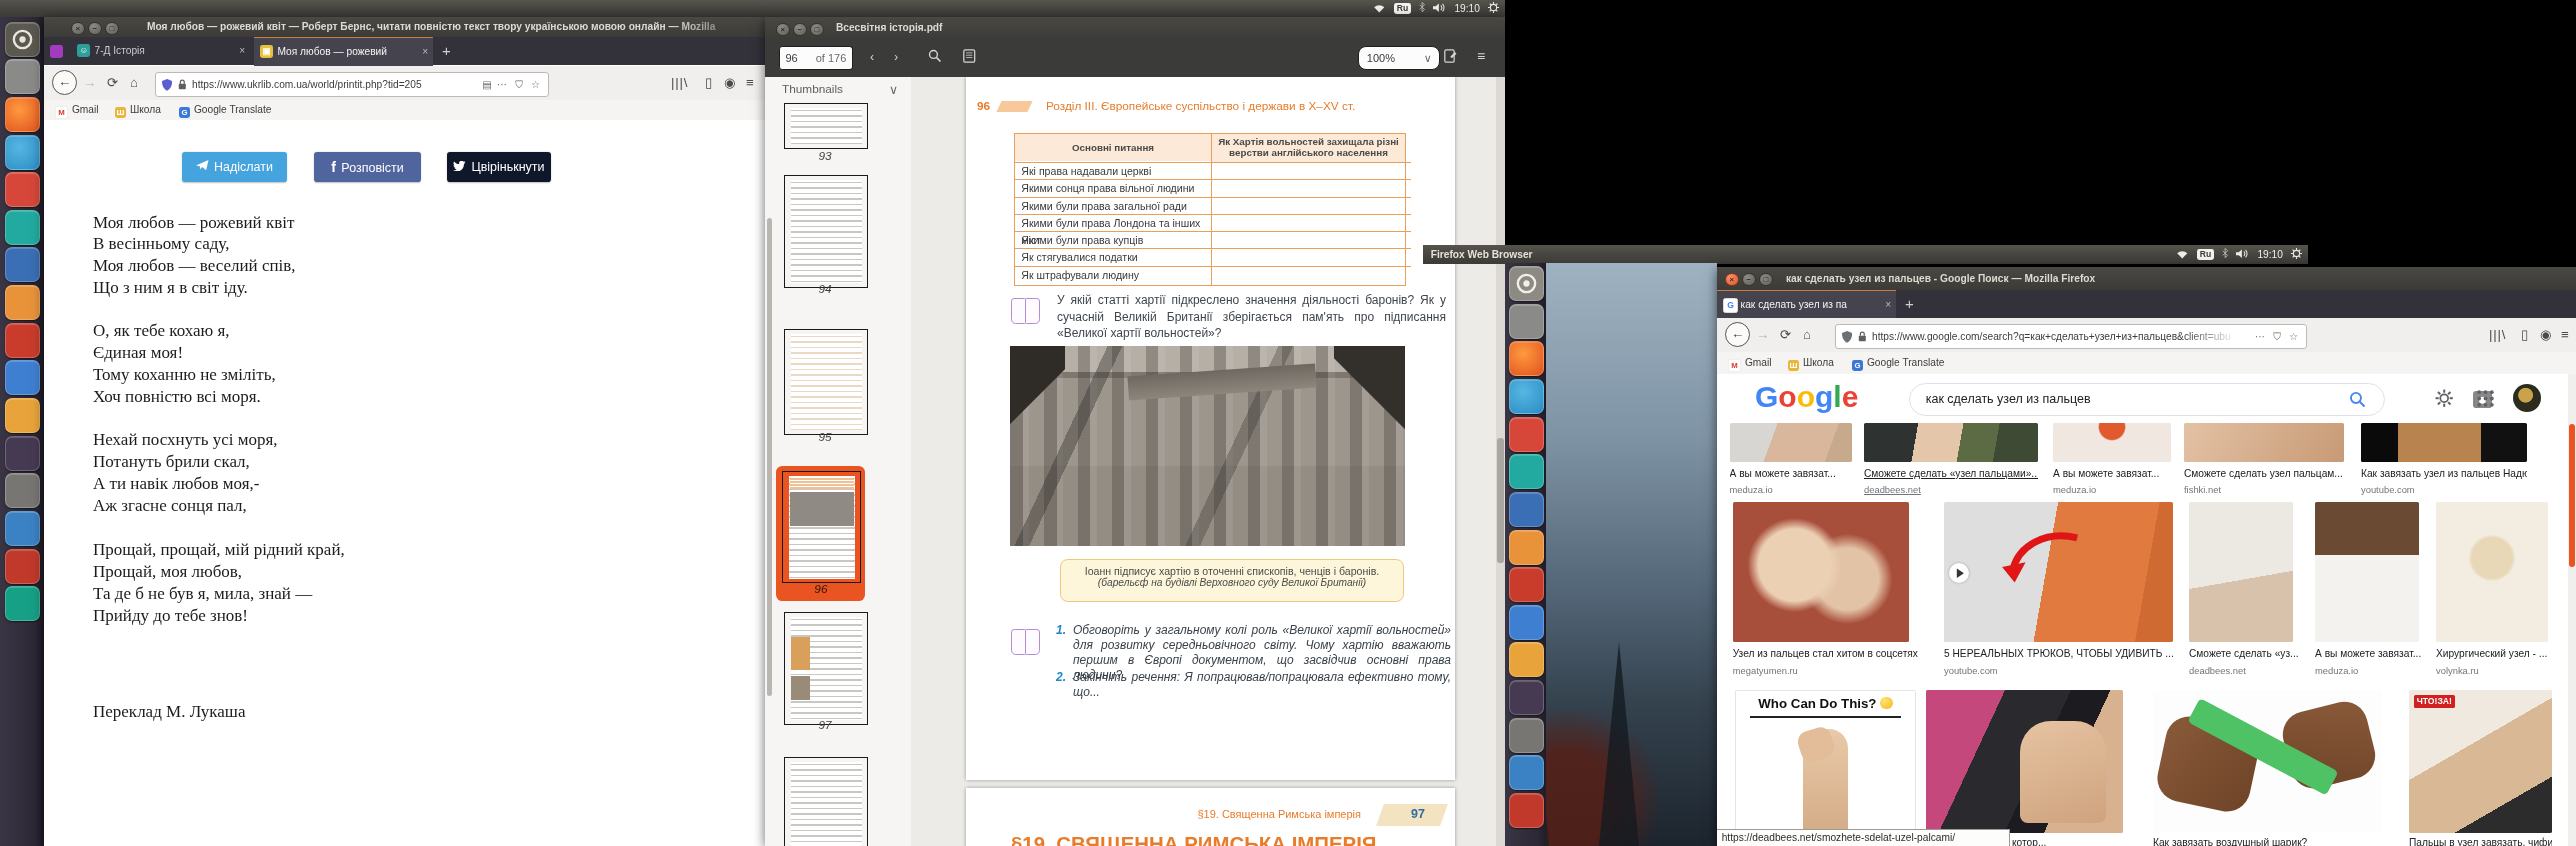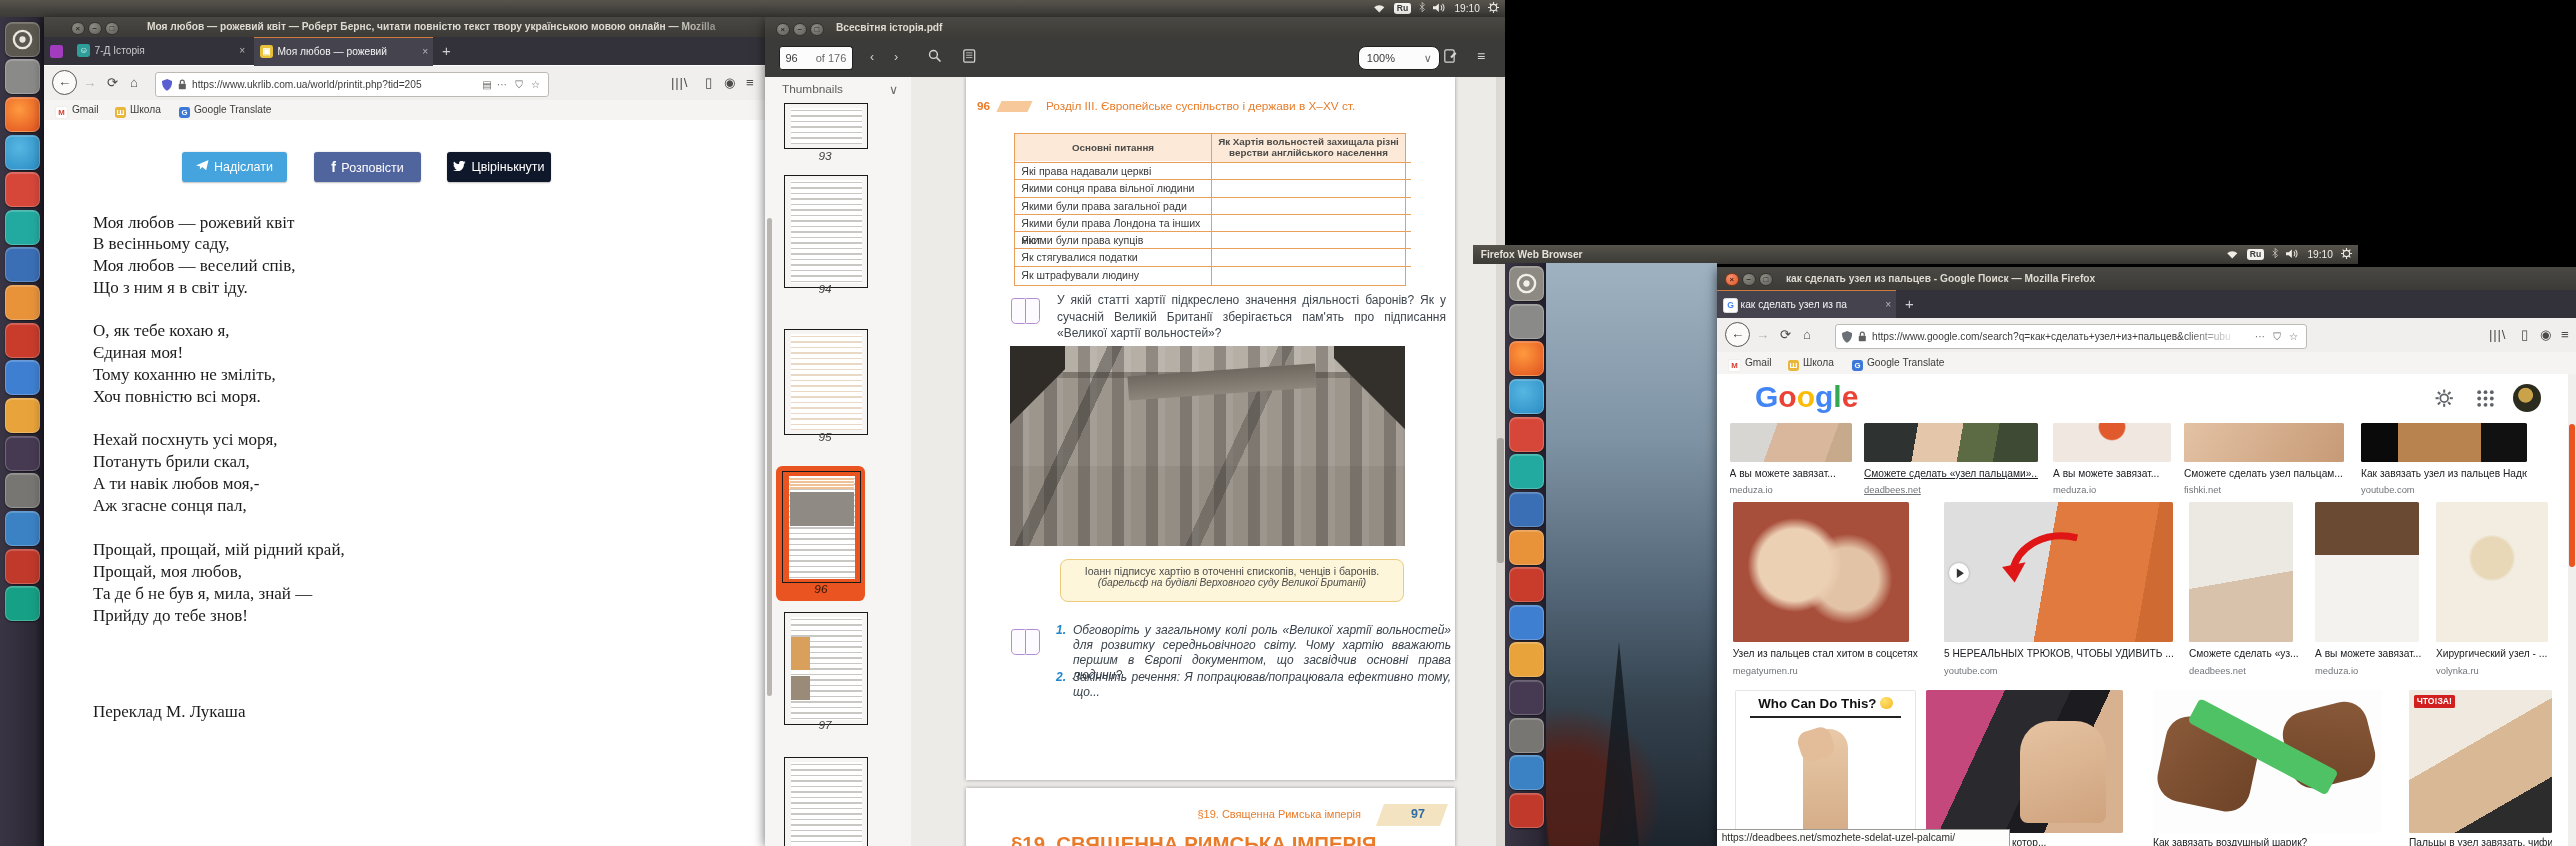--- a/index.html
+++ b/index.html
@@ -372,21 +372,21 @@
         <div class="abs" style="right:30px;top:19px;font-size:12.5px;font-weight:bold;color:#2e6da4;">97</div>
         <div class="abs orange" style="left:45px;top:45px;font-size:20.4px;font-weight:bold;white-space:nowrap;">§19. СВЯЩЕННА РИМСЬКА ІМПЕРІЯ</div>
       </div>
 
       <div class="abs" style="right:0;top:0;width:9.4px;height:770px;background:#dcd9d5;">
         <div class="abs" style="left:1.6px;top:361px;width:6.3px;height:125px;background:#aaa7a2;border-radius:3.1px;"></div>
       </div>
     </div>
   </div>
 
-  <div class="abs panel" style="left:1473px;top:245px;width:885px;height:19px;">
+  <div class="abs panel" style="left:1423px;top:245px;width:885px;height:19px;">
     <div class="apptitle">Firefox Web Browser</div>
     <div class="abs ind" style="right:6.3px;top:0;height:19px;">
       <span><svg width="12.5" height="8.6" viewBox="0 0 16 11">
             <path d="M8 11 L1.5 4 A10 10 0 0 1 14.5 4 Z" fill="#efece6"></path>
           </svg></span>
       <span class="ru-badge">Ru</span>
       <span><svg width="6.3" height="10.2" viewBox="0 0 8 13">
             <path d="M1 3.5 L7 9.5 L4 12.5 L4 0.5 L7 3.5 L1 9.5" stroke="#b9b6af" stroke-width="1.2" fill="none"></path>
           </svg></span>
       <span><svg width="13.3" height="9.4" viewBox="0 0 17 12">
@@ -491,20 +491,32 @@
       <span class="bmitem" style="left:11px;line-height:22px;"><span class="bmicon" style="background:#fff;color:#d93c2c;border:0.8px solid #eee;">M</span><span>Gmail</span></span>
       <span class="bmitem" style="left:71px;line-height:22px;"><span class="bmicon" style="background:#e8b63a;">Ш</span><span>Школа</span></span>
       <span class="bmitem" style="left:135px;line-height:22px;"><span class="bmicon" style="background:#3b78d8;">G</span><span>Google Translate</span></span>
     </div>
 
     <div class="abs" style="left:0;top:107px;width:859px;height:473px;background:#fff;overflow:hidden;">
 
       <div class="abs" style="left:38px;top:6.3px;">
         <span class="logo-letter" style="color:#4285f4;">G</span><span class="logo-letter" style="color:#ea4335;">o</span><span class="logo-letter" style="color:#fbbc05;">o</span><span class="logo-letter" style="color:#4285f4;">g</span><span class="logo-letter" style="color:#34a853;">l</span><span class="logo-letter" style="color:#ea4335;">e</span>
       </div>
+      <div class="abs" style="left:192px;top:9.4px;width:474px;height:31px;border:0.8px solid #dfe1e5;border-radius:16.5px;background:#fff;">
+        <span class="abs" style="left:15.7px;top:0;line-height:31px;font-size:12.5px;color:#202124;">как сделать узел из пальцев</span>
+        <span class="abs" style="left:563px;top:7px;width:19px;height:17px;background:#888;border-radius:3.1px;"><svg width="19" height="17" viewBox="0 0 24 22">
+              <rect x="2" y="5" width="20" height="14" rx="2" fill="#888"></rect>
+              <rect x="8" y="2" width="8" height="5" rx="1" fill="#888"></rect>
+              <circle cx="12" cy="12" r="4.5" fill="#fff"></circle>
+            </svg></span>
+        <span class="abs" style="left:439px;top:7px;"><svg width="17" height="17" viewBox="0 0 22 22">
+              <circle cx="9" cy="9" r="6.5" stroke="#4285f4" stroke-width="2.4" fill="none"></circle>
+              <line x1="14" y1="14" x2="20" y2="20" stroke="#4285f4" stroke-width="2.6"></line>
+            </svg></span>
+      </div>
       <span class="abs" style="left:717px;top:14px;"><svg width="20.4" height="20.4" viewBox="0 0 26 26">
             <circle cx="13" cy="13" r="5" stroke="#5f6368" stroke-width="2.2" fill="none"></circle>
             <g stroke="#5f6368" stroke-width="2.6">
               <line x1="13" y1="2" x2="13" y2="6"></line>
               <line x1="13" y1="20" x2="13" y2="24"></line>
               <line x1="2" y1="13" x2="6" y2="13"></line>
               <line x1="20" y1="13" x2="24" y2="13"></line>
               <line x1="5" y1="5" x2="8" y2="8"></line>
               <line x1="18" y1="18" x2="21" y2="21"></line>
               <line x1="21" y1="5" x2="18" y2="8"></line>

